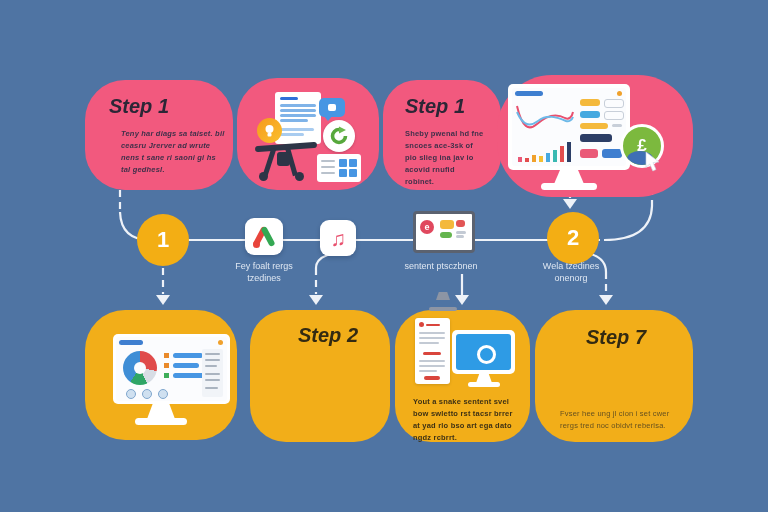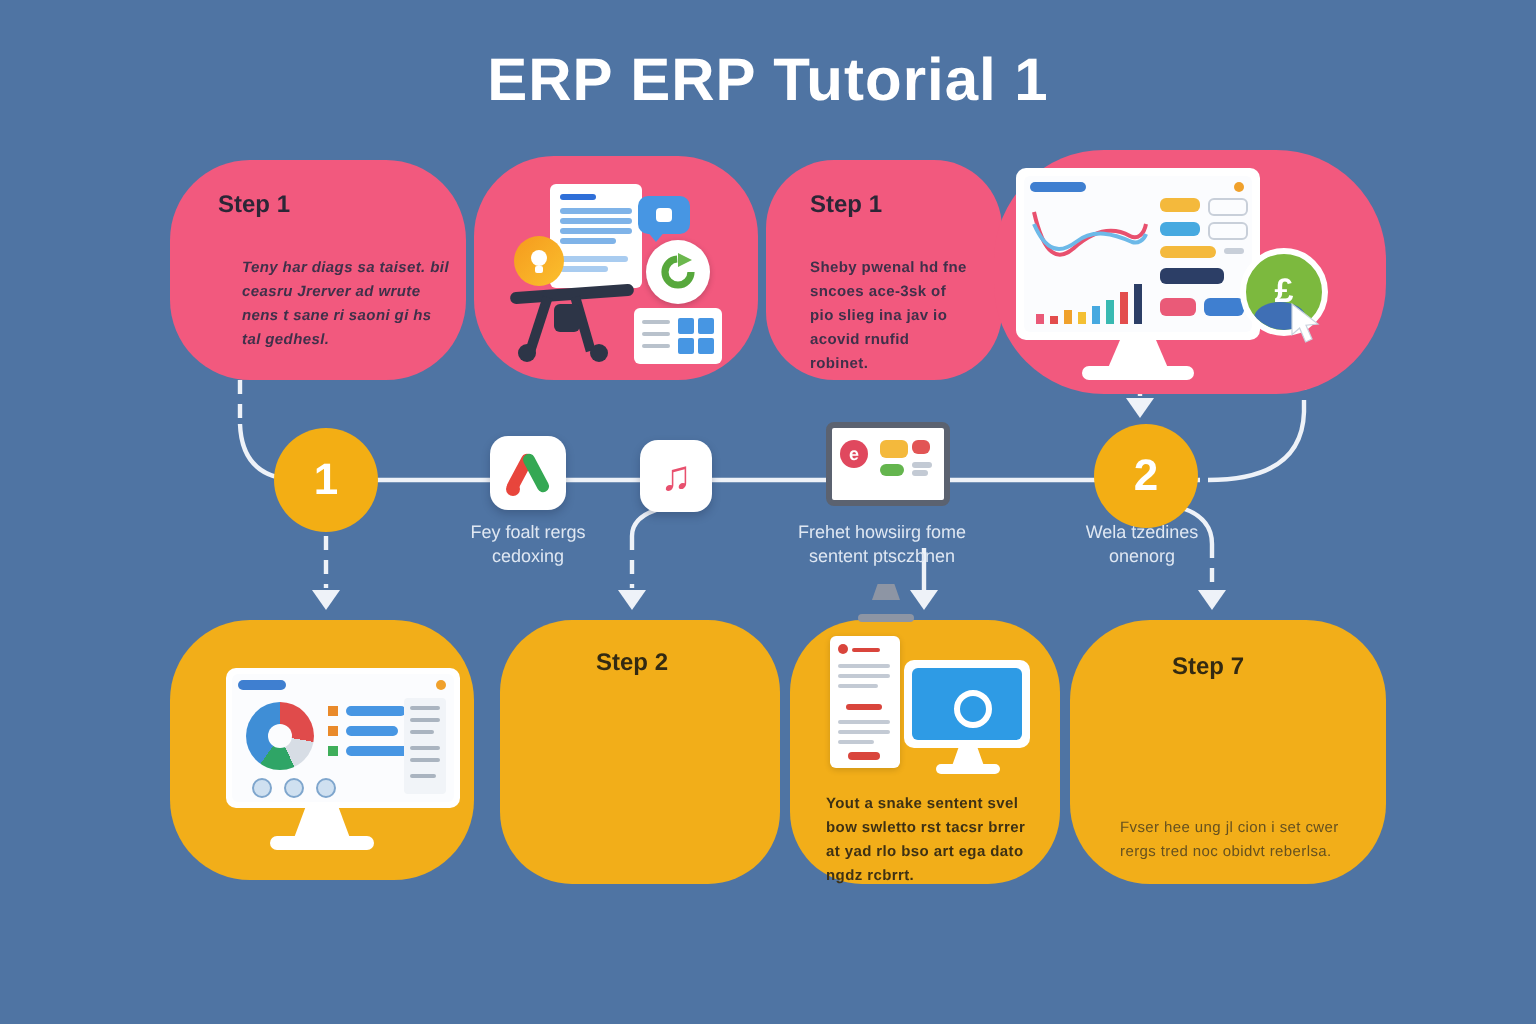--- a/index.html
+++ b/index.html
@@ -8,21 +8,21 @@
   .abs{position:absolute;}
   
   #title{left:0;right:0;top:24px;text-align:center;color:#ffffff;font-size:30px;
          font-weight:bold;letter-spacing:.5px;z-index:2;}
   
   #flow-lines{left:0;top:0;z-index:1;}
   
   .card{position:absolute;z-index:2;}
   .pink{background:#f2597e;border-radius:40px;}
   .yellow{background:#f2ae19;border-radius:38px;}
-  .step-title{position:absolute;font-weight:bold;color:#2c2636;font-size:12px;}
+  .step-title{position:absolute;font-weight:bold;color:#2c2636;font-size:20px;font-style:italic;}
   .step-body{position:absolute;font-size:7.5px;line-height:1.6;color:#40304a;font-weight:bold;letter-spacing:.2px;}
   .yellow .step-title{color:#332a12;margin-left:26px;}
   .yellow .step-body{color:#3e3114;}
   .step-body.light{font-weight:normal;color:#66511f;}
   
   .node{position:absolute;width:52px;height:52px;border-radius:50%;background:#f3ae14;
         color:#fff;font-size:22px;font-weight:bold;display:flex;align-items:center;
         justify-content:center;z-index:3;}
   .cap{position:absolute;color:#dfe7f2;font-size:9px;line-height:1.35;text-align:center;z-index:3;}
   .tile{position:absolute;background:#fff;border-radius:9px;z-index:3;
@@ -59,21 +59,20 @@
     </g>
     <g fill="#eef2f8">
       <polygon points="156,295 170,295 163,305"></polygon>
       <polygon points="309,295 323,295 316,305"></polygon>
       <polygon points="455,295 469,295 462,305"></polygon>
       <polygon points="563,199 577,199 570,209"></polygon>
       <polygon points="599,295 613,295 606,305"></polygon>
     </g>
   </svg>
 
-  <div id="title" class="abs">ERP ERP Tutorial 1</div>
 
   <div class="card pink" style="left:85px;top:80px;width:148px;height:110px;">
     <div class="step-title" style="left:24px;top:15px;">Step 1</div>
     <div class="step-body" style="left:36px;top:48px;width:106px;font-style:italic;">Teny har diags sa taiset. bil ceasru Jrerver ad wrute nens t sane ri saoni gi hs tal gedhesl.</div>
   </div>
 
   <div class="card pink" style="left:237px;top:78px;width:142px;height:112px;">
 
     <div class="abs w" style="left:38px;top:14px;width:46px;height:52px;border-radius:3px;">
       <div class="line" style="left:5px;top:5px;width:18px;height:3px;background:#2f6fd8;"></div>
@@ -199,24 +198,23 @@
       <div class="pill" style="left:24px;top:18px;width:12px;height:6px;background:#64b54e;"></div>
       <div class="pill" style="left:40px;top:17px;width:10px;height:2.5px;background:#c3cad4;"></div>
       <div class="pill" style="left:40px;top:21px;width:8px;height:2.5px;background:#c3cad4;"></div>
     </div>
     <div class="stand" style="left:23px;top:39px;width:14px;height:8px;background:#8d95a4;position:relative;"></div>
     <div class="base" style="left:16px;top:46px;width:28px;height:4px;background:#8d95a4;position:relative;"></div>
   </div>
 
   <div class="cap" style="left:204px;top:260px;width:120px;">
     <div>Fey foalt rergs</div>
-    <div>cedoxing</div>
+    <div>tzedines</div>
   </div>
   <div class="cap" style="left:376px;top:260px;width:130px;">
-    <div>Frehet howsiirg fome</div>
     <div>sentent ptsczbnen</div>
   </div>
   <div class="cap" style="left:516px;top:260px;width:110px;">
     <div>Wela tzedines</div>
     <div>onenorg</div>
   </div>
 
   <div class="card yellow" style="left:85px;top:310px;width:152px;height:130px;border-radius:40px;">
     <div class="monitor" style="left:28px;top:24px;width:117px;height:70px;">
       <div class="screen" style="left:3px;top:3px;width:111px;height:64px;">

